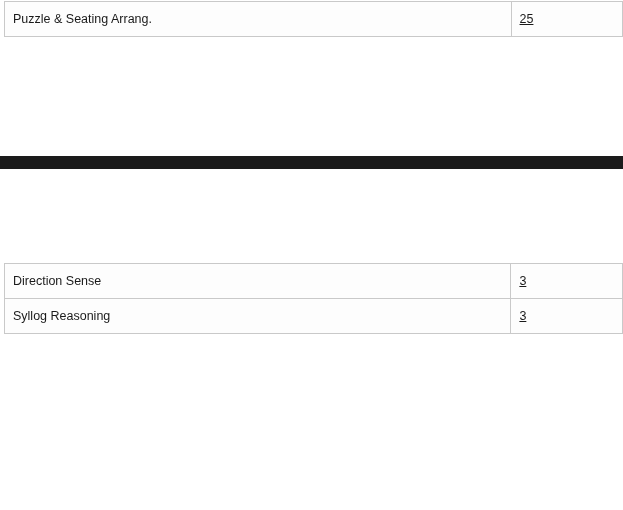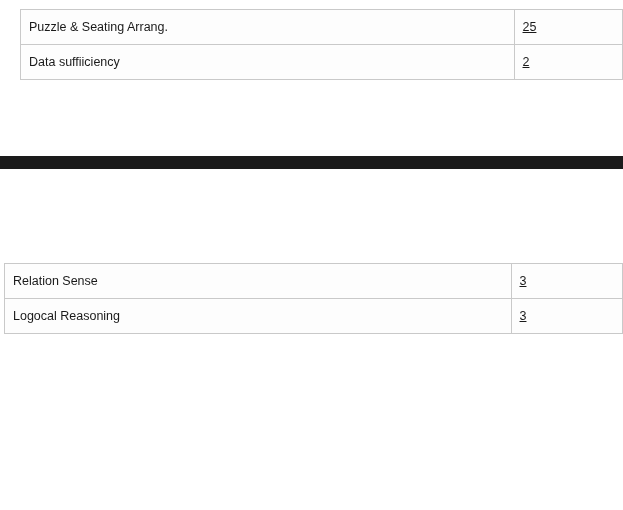--- a/index.html
+++ b/index.html
@@ -47,23 +47,22 @@
     width: 518px;
   }
   table.data-table td.col-count {
     width: 101px;
     text-decoration: underline;
   }
 
   
   .table-top {
     position: absolute;
-    left: 20px;
+    left: 4px;
     top: 1px;
-    margin-top: 8px;
   }
   .table-top td {
     background: #fbfbfb;
   }
 
   
   .divider-band {
     position: absolute;
     left: 0;
     top: 156px;
@@ -87,35 +86,31 @@
 <body>
 
 <div class="doc">
 
   <table class="data-table table-top">
     <tbody>
       <tr>
         <td class="col-topic">Puzzle &amp; Seating Arrang.</td>
         <td class="col-count">25</td>
       </tr>
-      <tr>
-        <td class="col-topic">Data suffiiciency</td>
-        <td class="col-count">2</td>
-      </tr>
     </tbody>
   </table>
 
   <div class="divider-band"></div>
 
   <table class="data-table table-bottom">
     <tbody>
       <tr>
-        <td class="col-topic">Relation Sense</td>
+        <td class="col-topic">Direction Sense</td>
         <td class="col-count">3</td>
       </tr>
       <tr>
-        <td class="col-topic">Logocal Reasoning</td>
+        <td class="col-topic">Syllog Reasoning</td>
         <td class="col-count">3</td>
       </tr>
     </tbody>
   </table>
 
 </div>
 
 </body></html>

